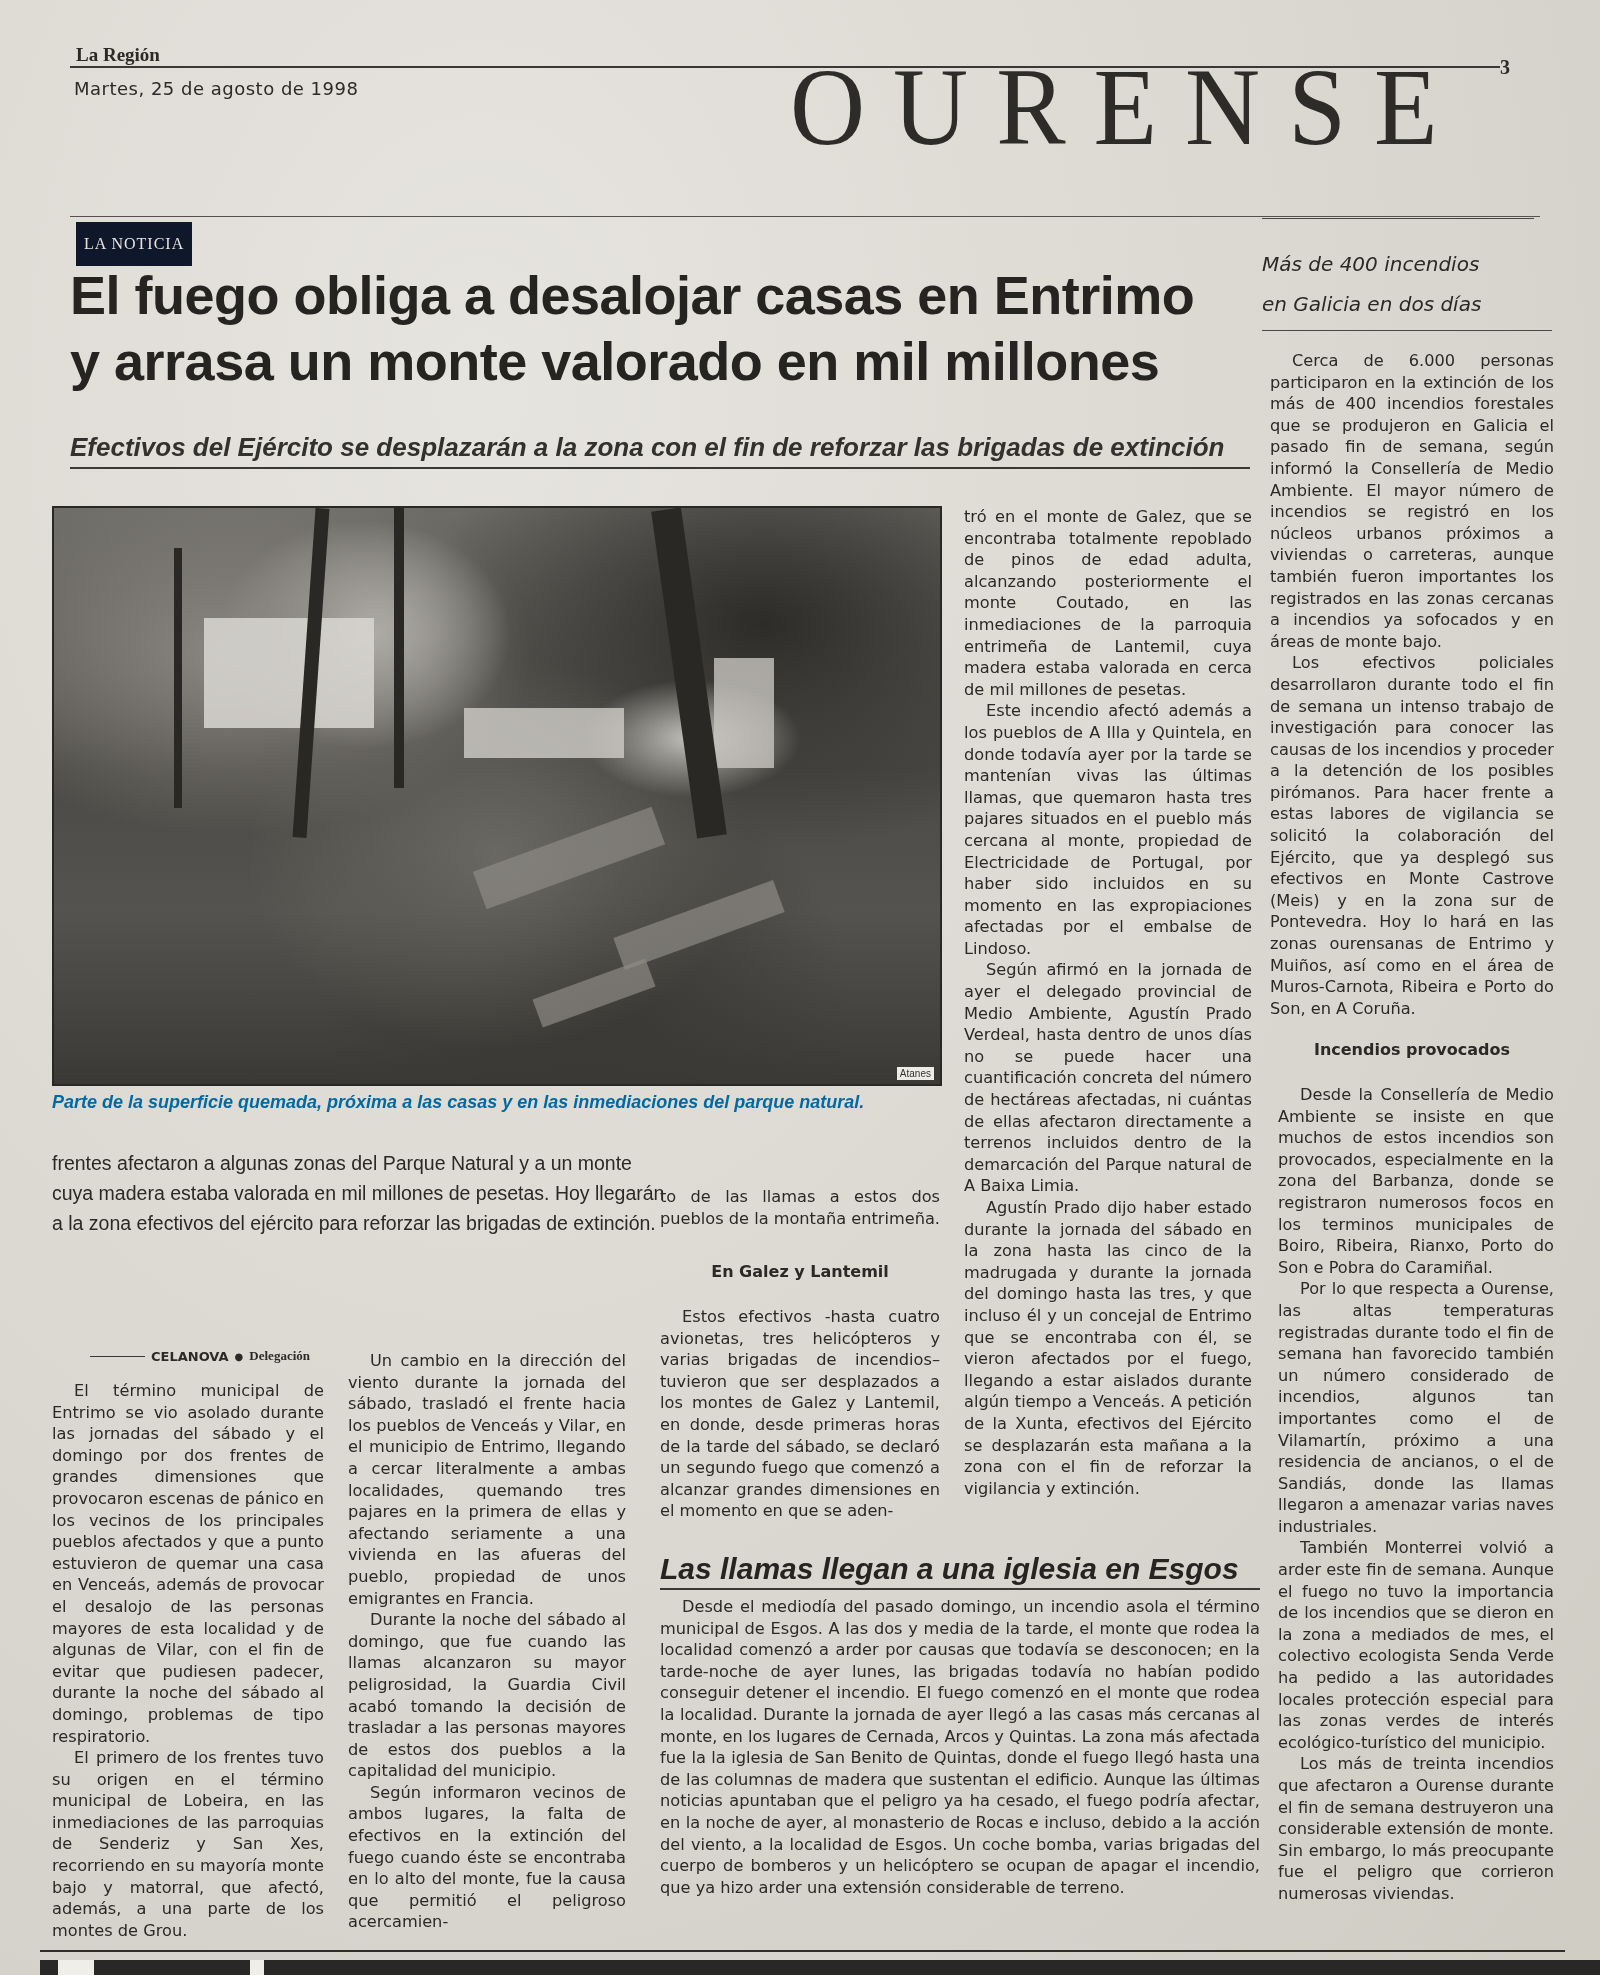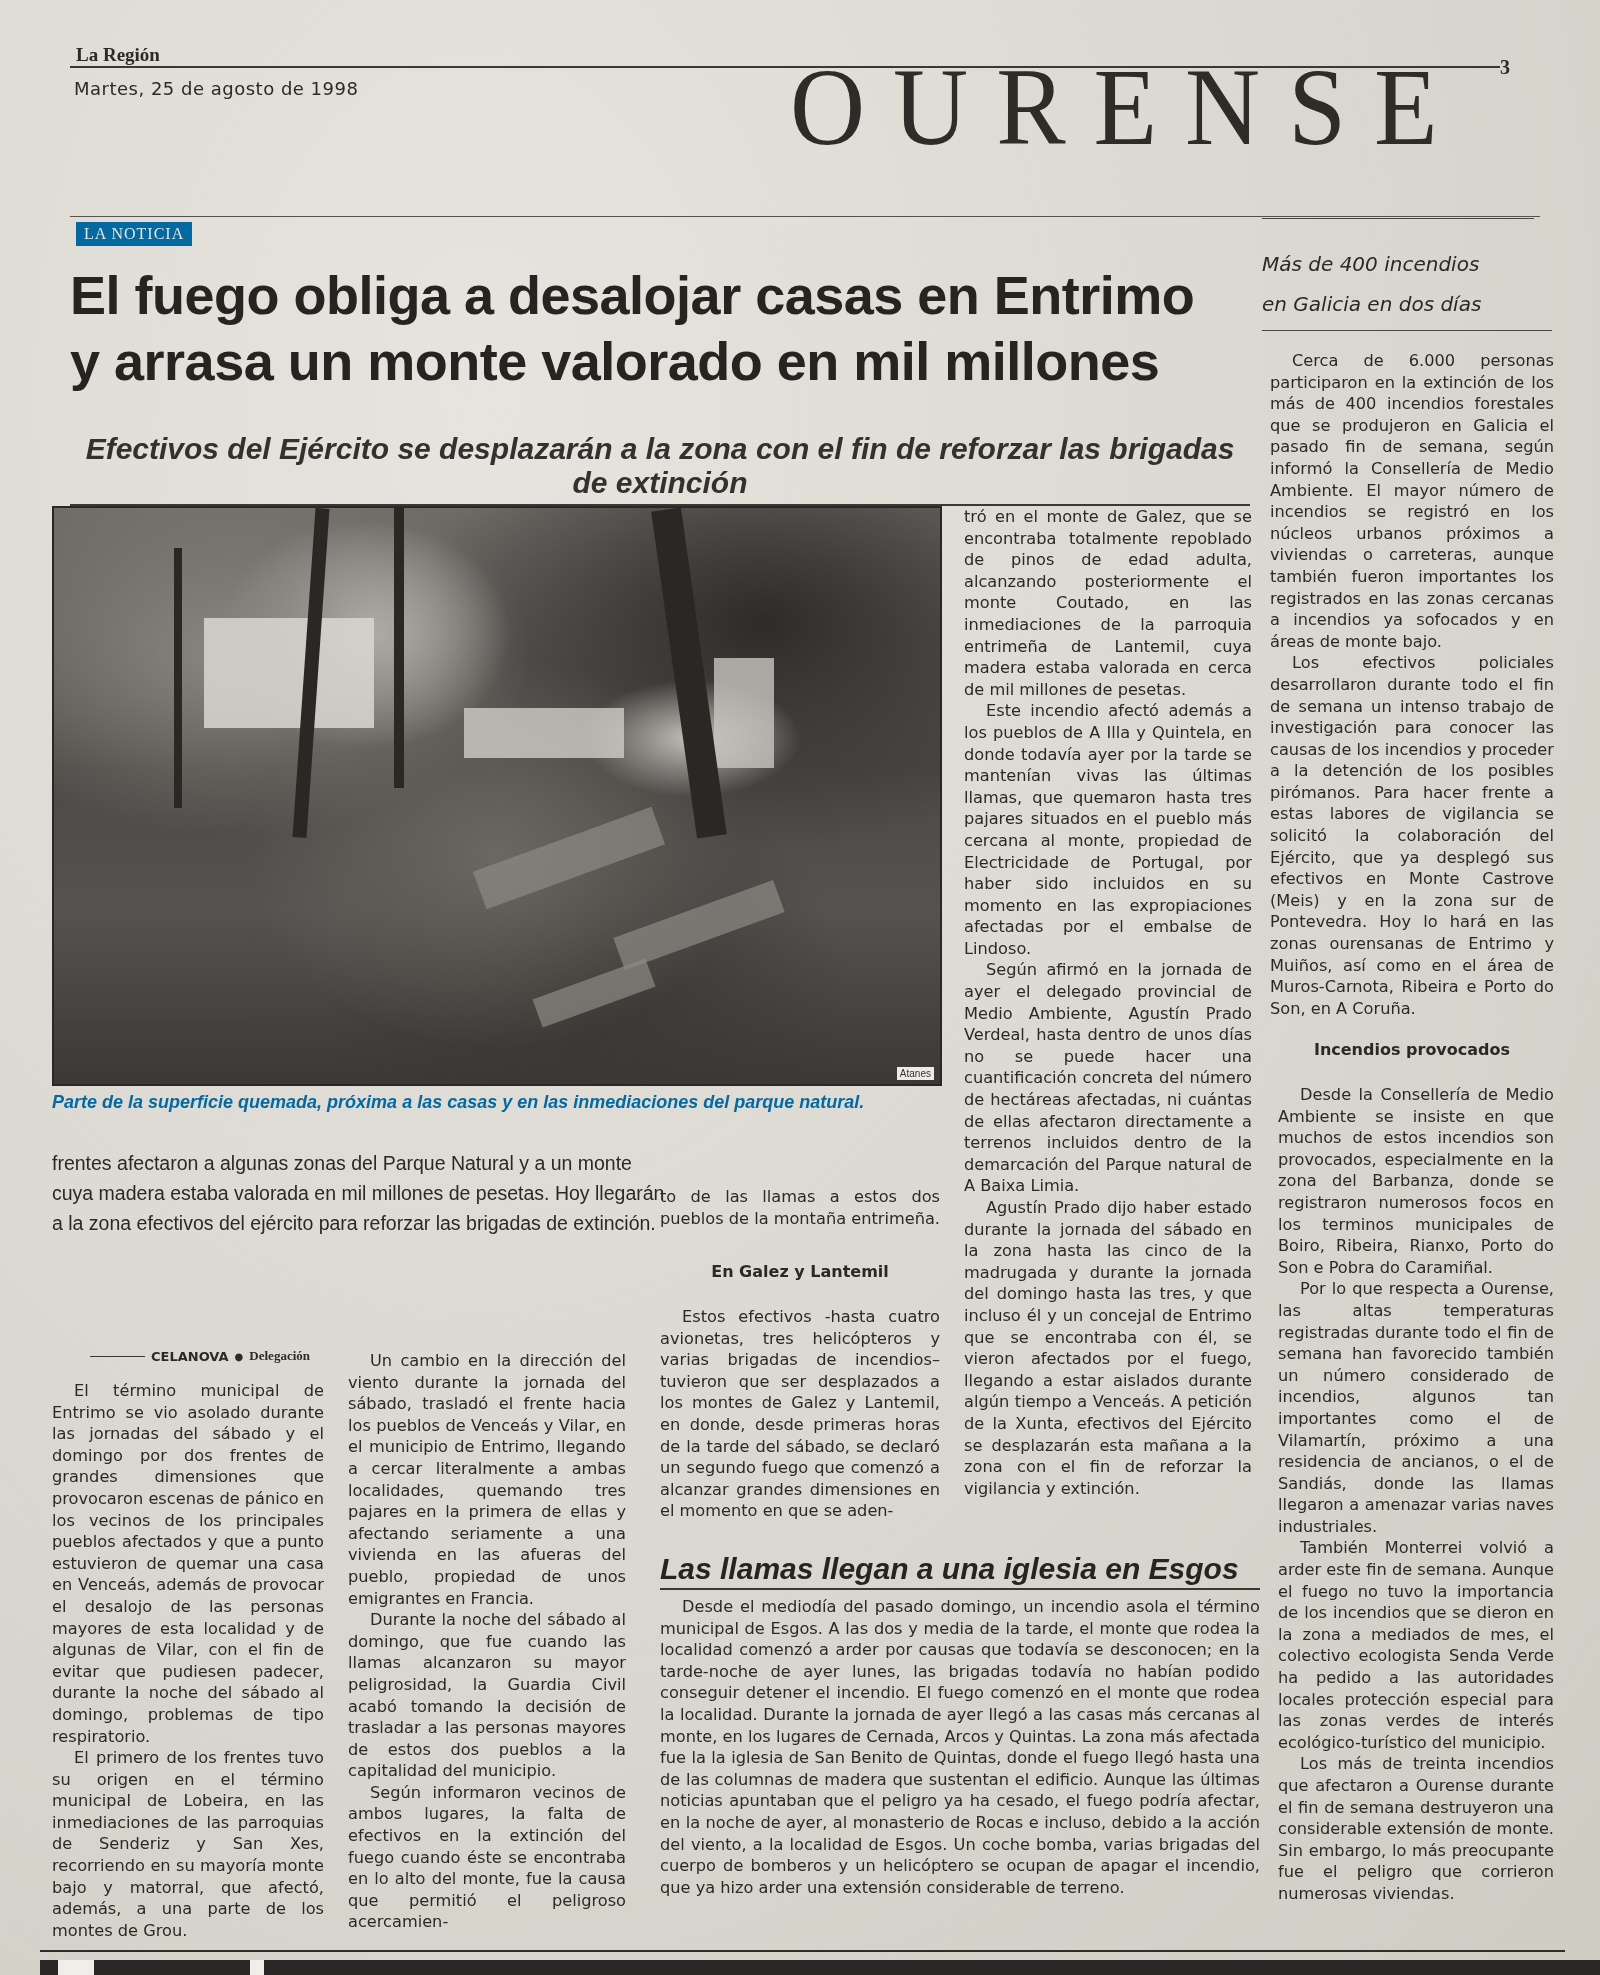--- a/index.html
+++ b/index.html
@@ -16,24 +16,24 @@
   
   .paper-name { left: 76px; top: 44px; font-family: "Liberation Serif", serif; font-weight: bold; font-size: 19px; color: #2c2a27; }
   .header-rule { left: 70px; top: 66px; width: 1430px; height: 2px; background: #3a3835; }
   .date { left: 74px; top: 78px; font-size: 18px; letter-spacing: 0.5px; color: #2c2a27; font-family: "DejaVu Sans", sans-serif; }
   .section-title { left: 790px; top: 55px; font-family: "Liberation Serif", serif; font-size: 104px; letter-spacing: 28px; color: #2e2c29; line-height: 1; font-weight: normal; transform: scaleY(1.05); }
   .page-num { left: 1500px; top: 56px; font-family: "Liberation Serif", serif; font-weight: bold; font-size: 20px; color: #2c2a27; }
   .page-rule { left: 1480px; top: 66px; width: 20px; height: 2px; background: #3a3835; }
 
   .top-rule { left: 70px; top: 216px; width: 1470px; height: 1px; background: #55524d; }
 
-  .kicker { left: 76px; top: 222px; background: #0369a1; color: #e8e5de; font-family: "Liberation Serif", serif; font-size: 16px; padding: 3px 8px; letter-spacing: 1px; }
+  .kicker { left: 76px; top: 222px; background: #0f172a; color: #e8e5de; font-family: "Liberation Serif", serif; font-size: 16px; padding: 13px 8px; letter-spacing: 1px; }
 
   .headline { left: 70px; top: 262px; width: 1180px; font-family: "Liberation Sans Narrow", "Liberation Sans", sans-serif; font-weight: bold; font-size: 54px; line-height: 66px; color: #262421; letter-spacing: -0.5px; }
-  .subhead { left: 70px; top: 432px; width: 1180px; font-family: "Liberation Sans Narrow", "Liberation Sans", sans-serif; font-style: italic; font-weight: bold; font-size: 30px; color: #33312e; padding-bottom: 4px; border-bottom: 2px solid #3a3835; text-align: center; }
+  .subhead { left: 70px; top: 432px; width: 1180px; font-family: "Liberation Sans Narrow", "Liberation Sans", sans-serif; font-style: italic; font-weight: bold; font-size: 26px; color: #33312e; padding-bottom: 4px; border-bottom: 2px solid #3a3835; }
 
   
   .photo { left: 52px; top: 506px; width: 890px; height: 580px; border: 2px solid #2a2826; overflow: hidden;
     background:
       radial-gradient(ellipse at 20% 25%, #8a8781 0%, transparent 30%),
       radial-gradient(ellipse at 35% 22%, #d8d6d0 0%, transparent 18%),
       radial-gradient(ellipse at 72% 40%, #c4c2bc 0%, transparent 12%),
       radial-gradient(ellipse at 50% 60%, #6a6862 0%, transparent 40%),
       radial-gradient(ellipse at 60% 85%, #3a3834 0%, transparent 35%),
       radial-gradient(ellipse at 80% 20%, #2e2c29 0%, transparent 35%),

